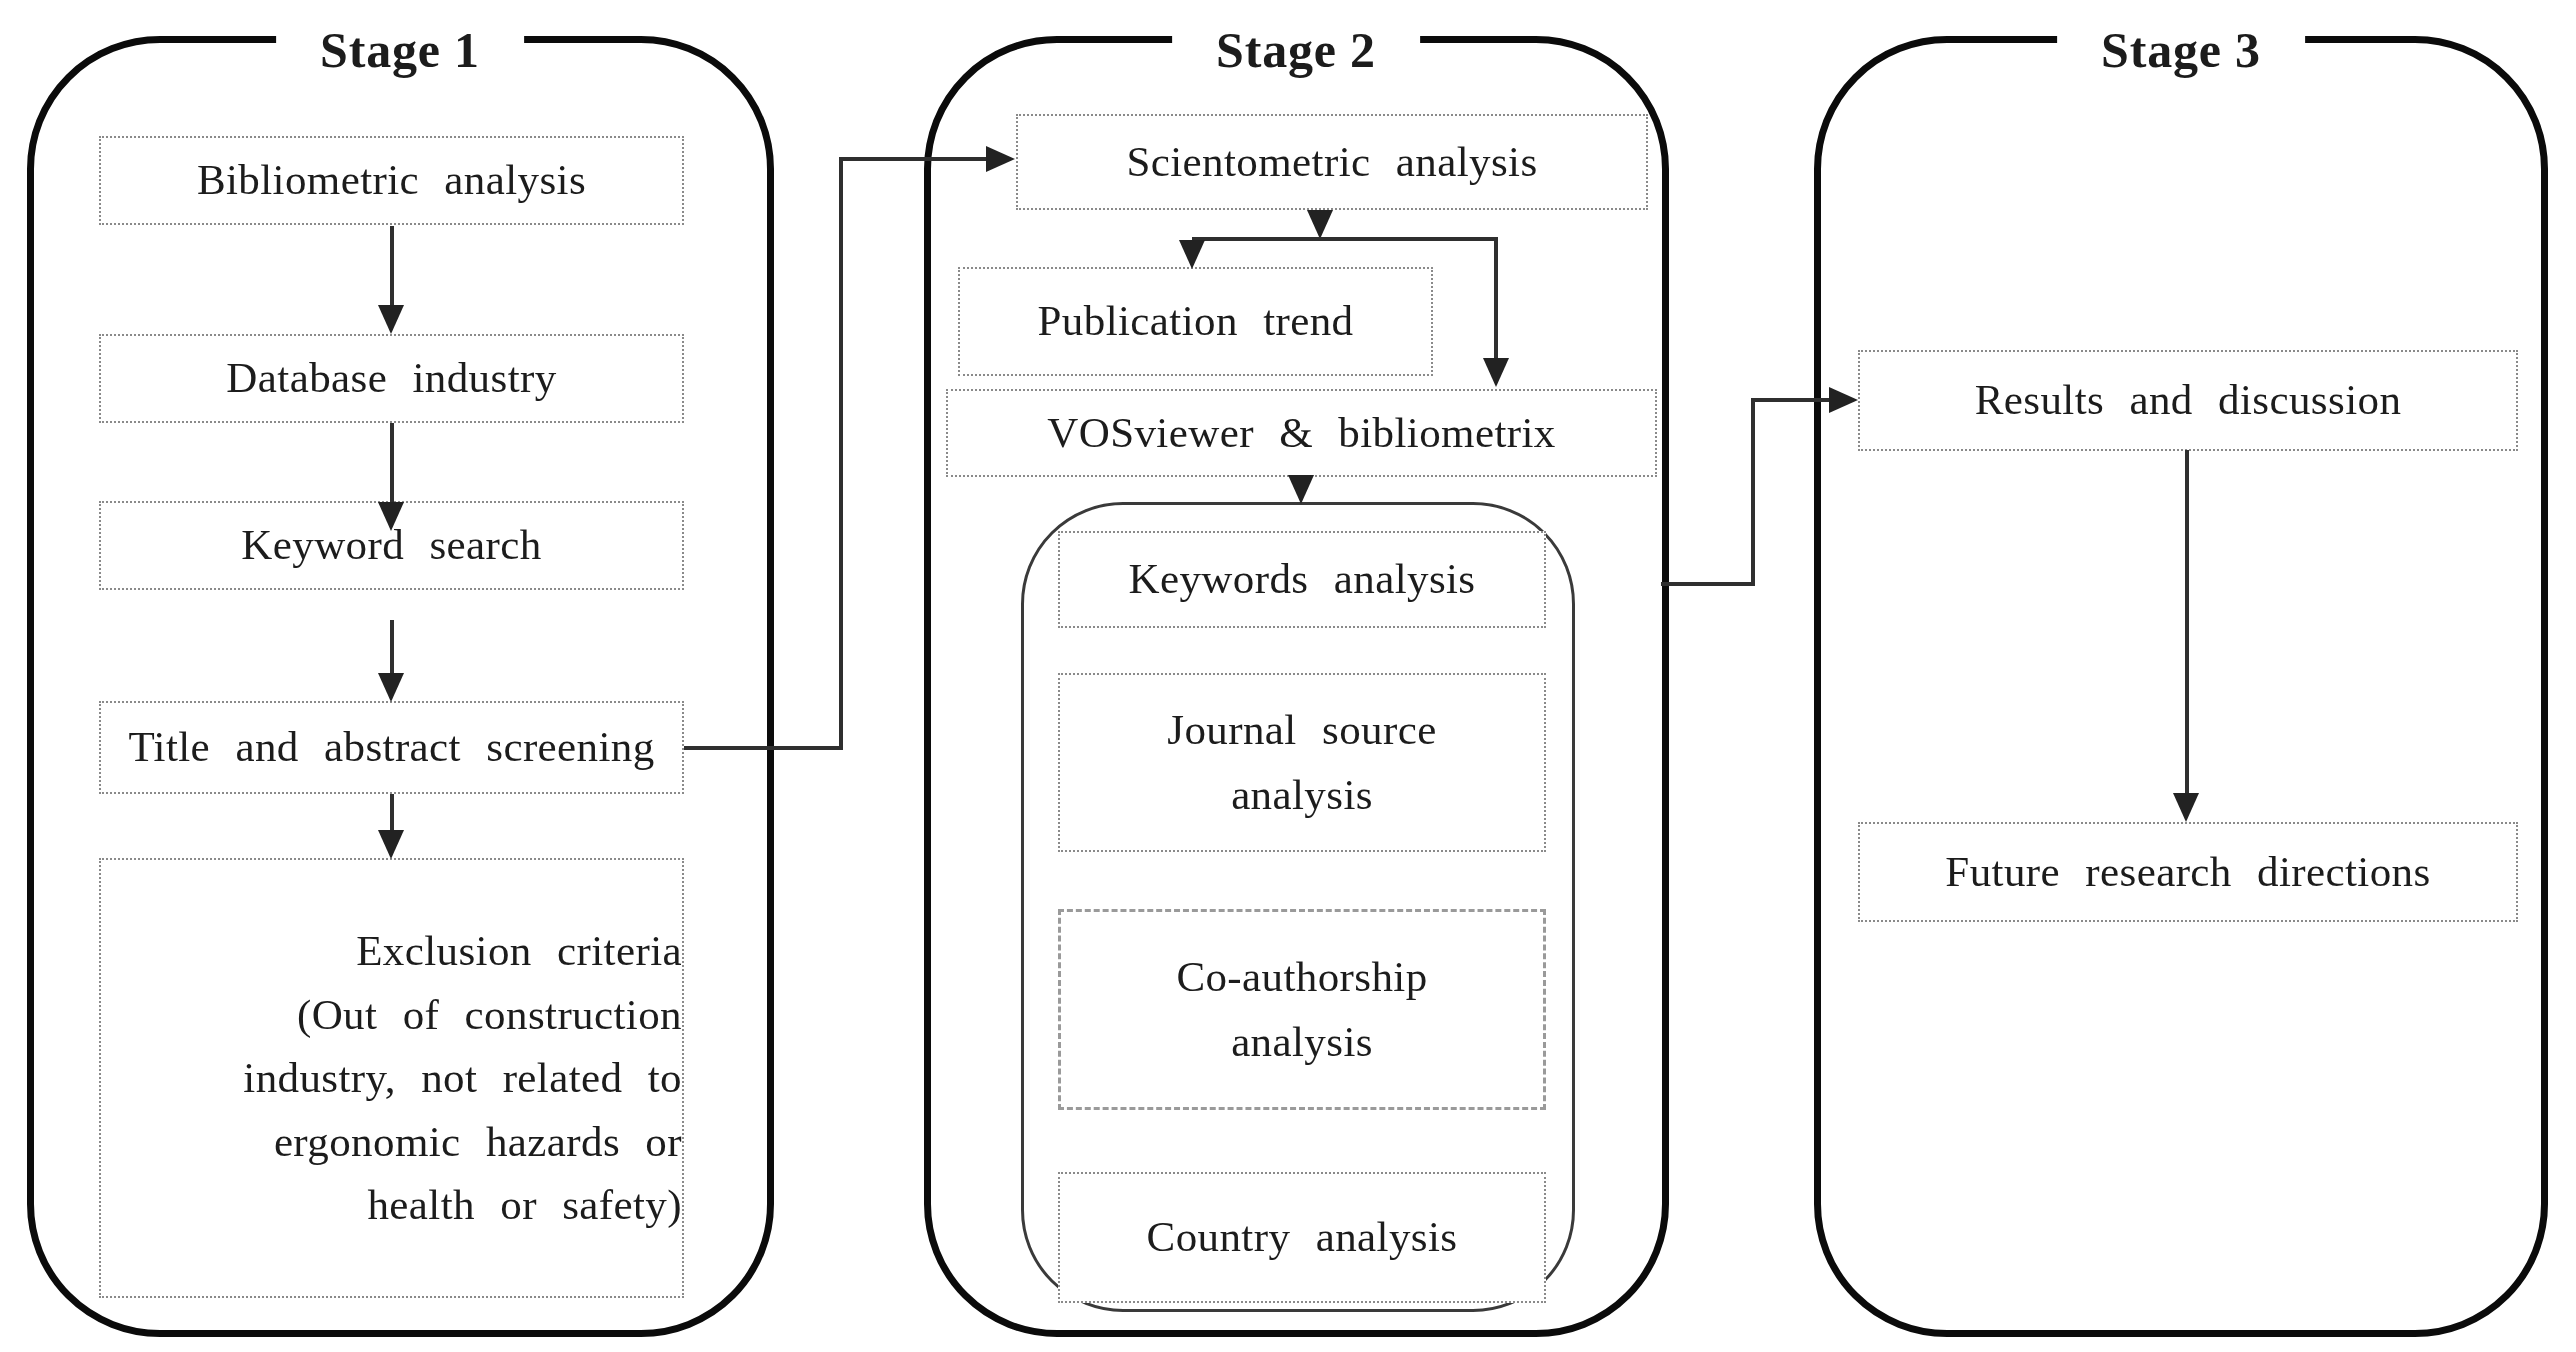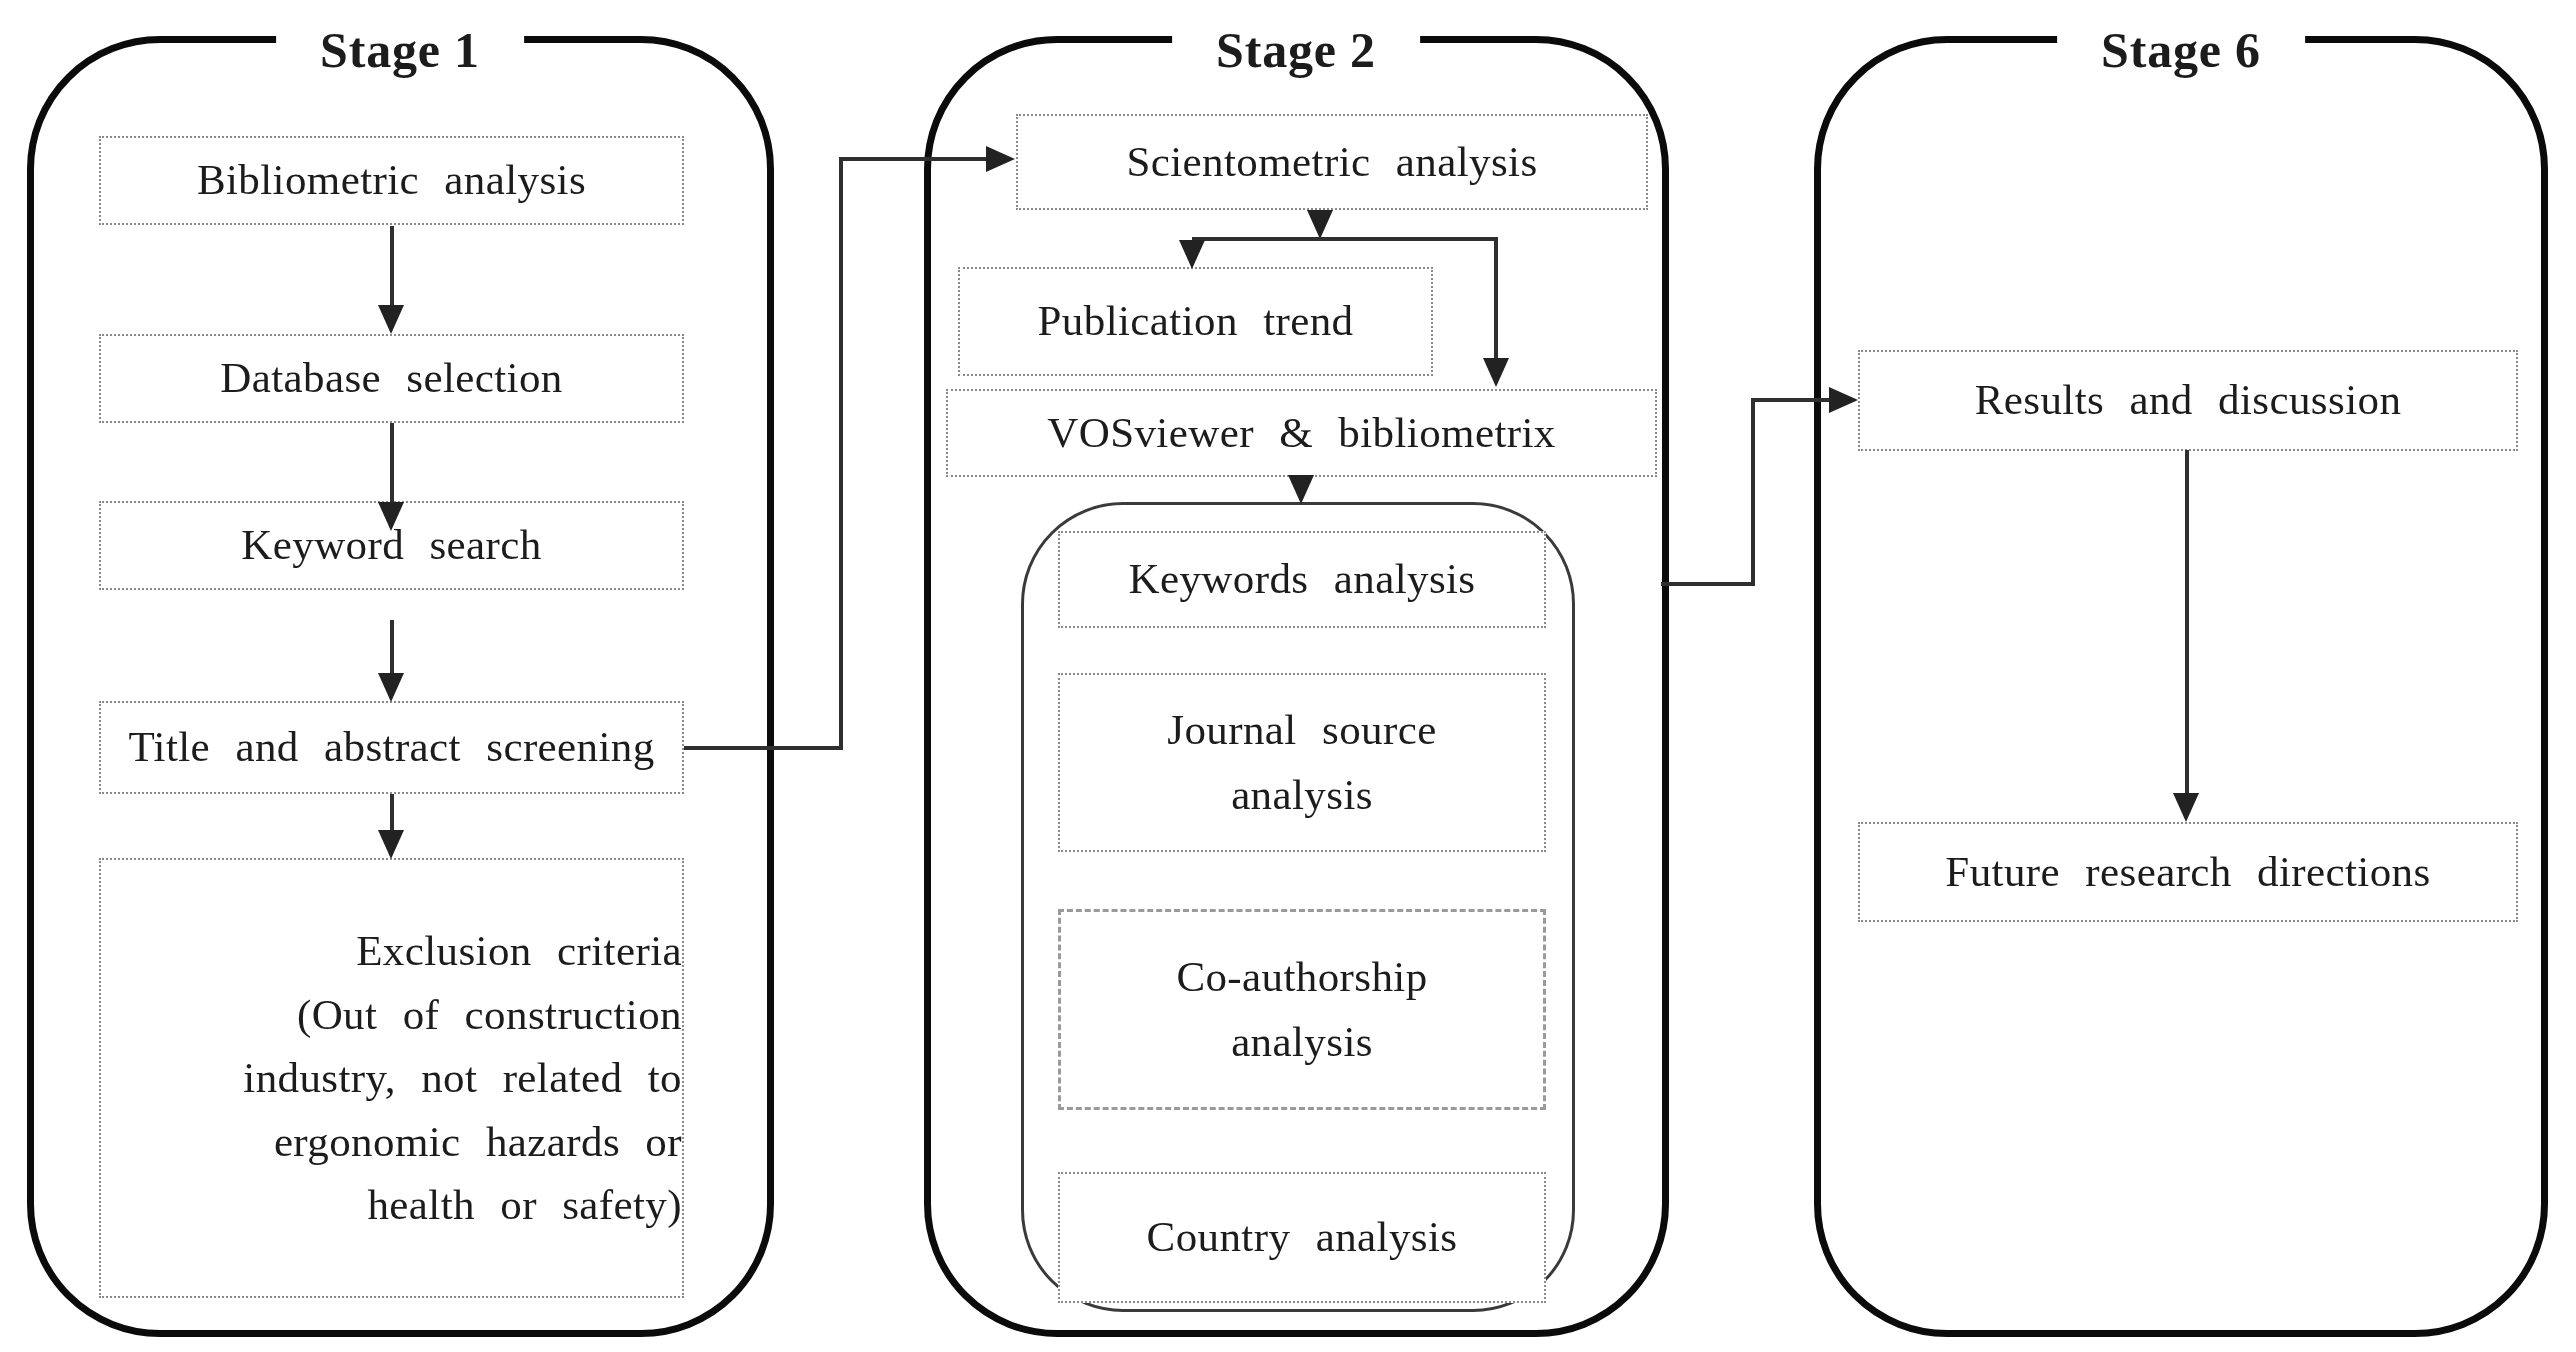--- a/index.html
+++ b/index.html
@@ -95,27 +95,27 @@
 <body>
 
 <div id="canvas">
 
   <div class="stage" style="left:26.5px; top:36px; width:747px; height:1301px;"></div>
   <div class="stage" style="left:924px; top:36px; width:745px; height:1301px;"></div>
   <div class="stage" style="left:1814px; top:36px; width:734px; height:1301px;"></div>
 
   <div class="stage-title" style="left:400px; top:23px;">Stage 1</div>
   <div class="stage-title" style="left:1296px; top:23px;">Stage 2</div>
-  <div class="stage-title" style="left:2181px; top:23px;">Stage 6</div>
+  <div class="stage-title" style="left:2181px; top:23px;">Stage 3</div>
 
   <div class="box" style="left:99px; top:136px; width:585px; height:89px;align-items:center;">
     <span>Bibliometric analysis</span>
   </div>
   <div class="box" style="left:99px; top:334px; width:585px; height:89px;">
-    <span>Database selection</span>
+    <span>Database industry</span>
   </div>
   <div class="box" style="left:99px; top:501px; width:585px; height:89px;align-items:center;">
     <span>Keyword search</span>
   </div>
   <div class="box" style="left:99px; top:701px; width:585px; height:93px;">
     <span>Title and abstract screening</span>
   </div>
   <div class="box" style="left:99px; top:858px; width:585px; height:440px; line-height:1.48;align-items:flex-end;">
     <span>Exclusion criteria</span>
     <span>(Out of construction</span>

